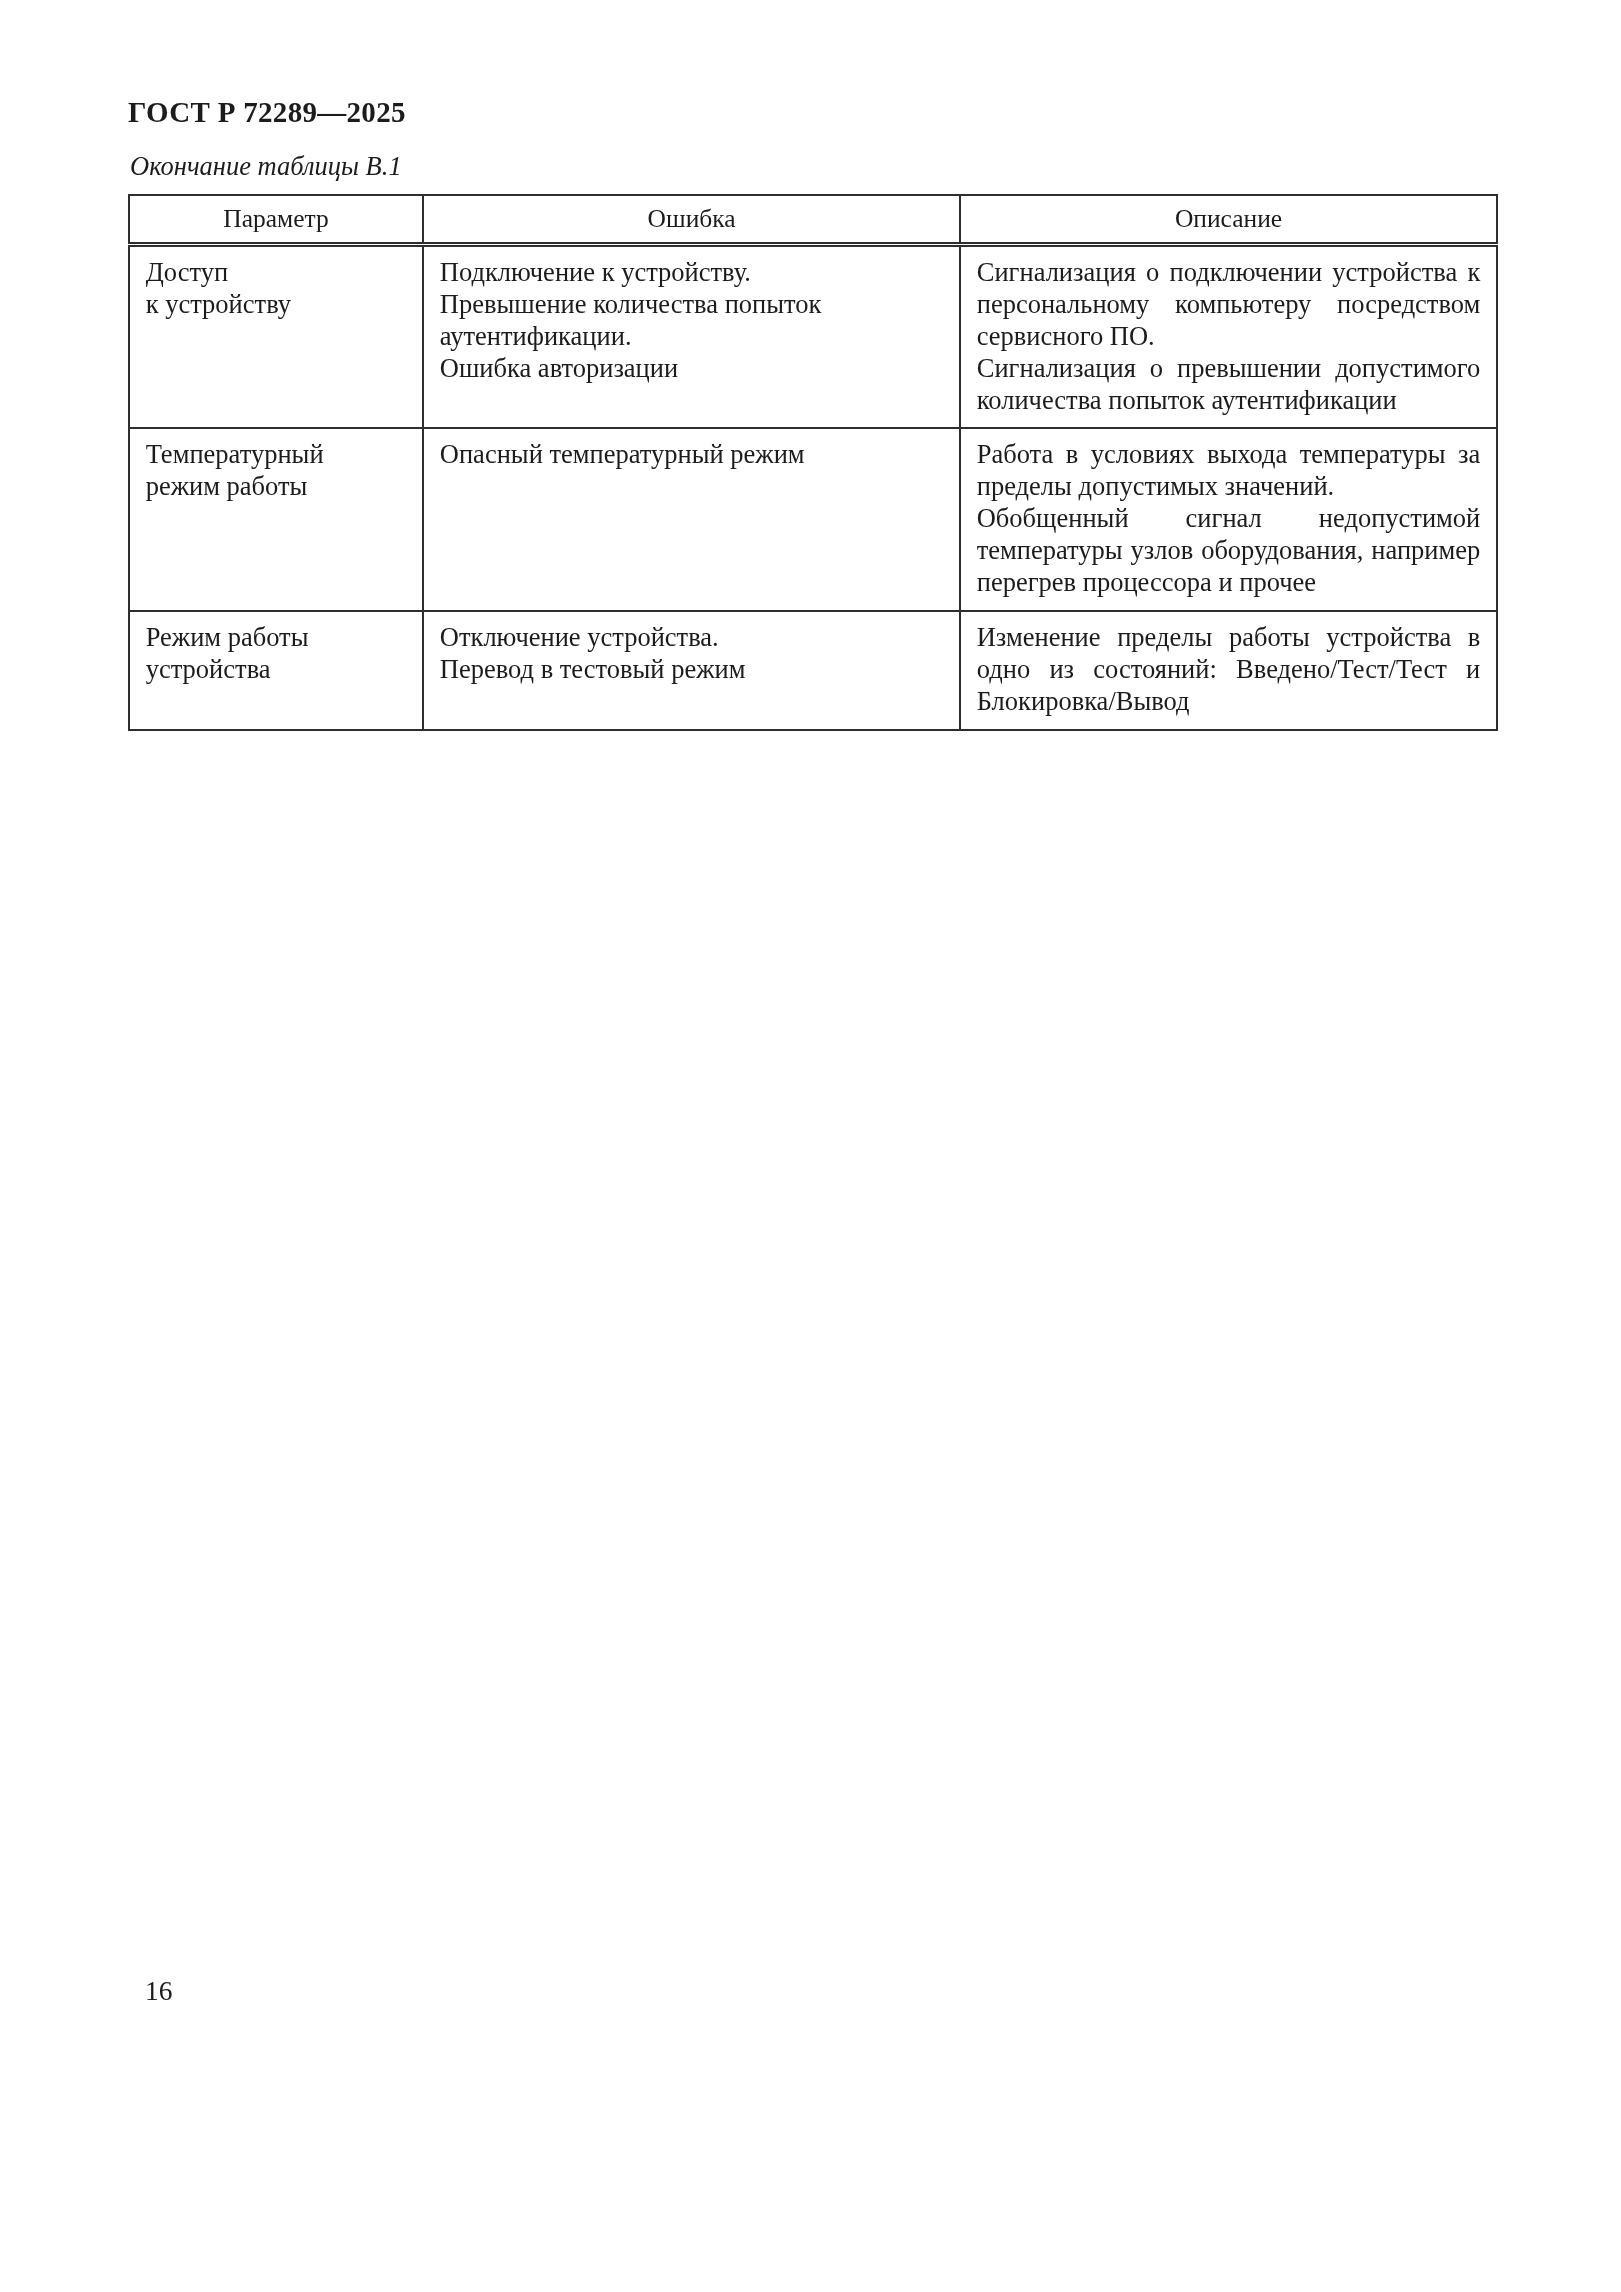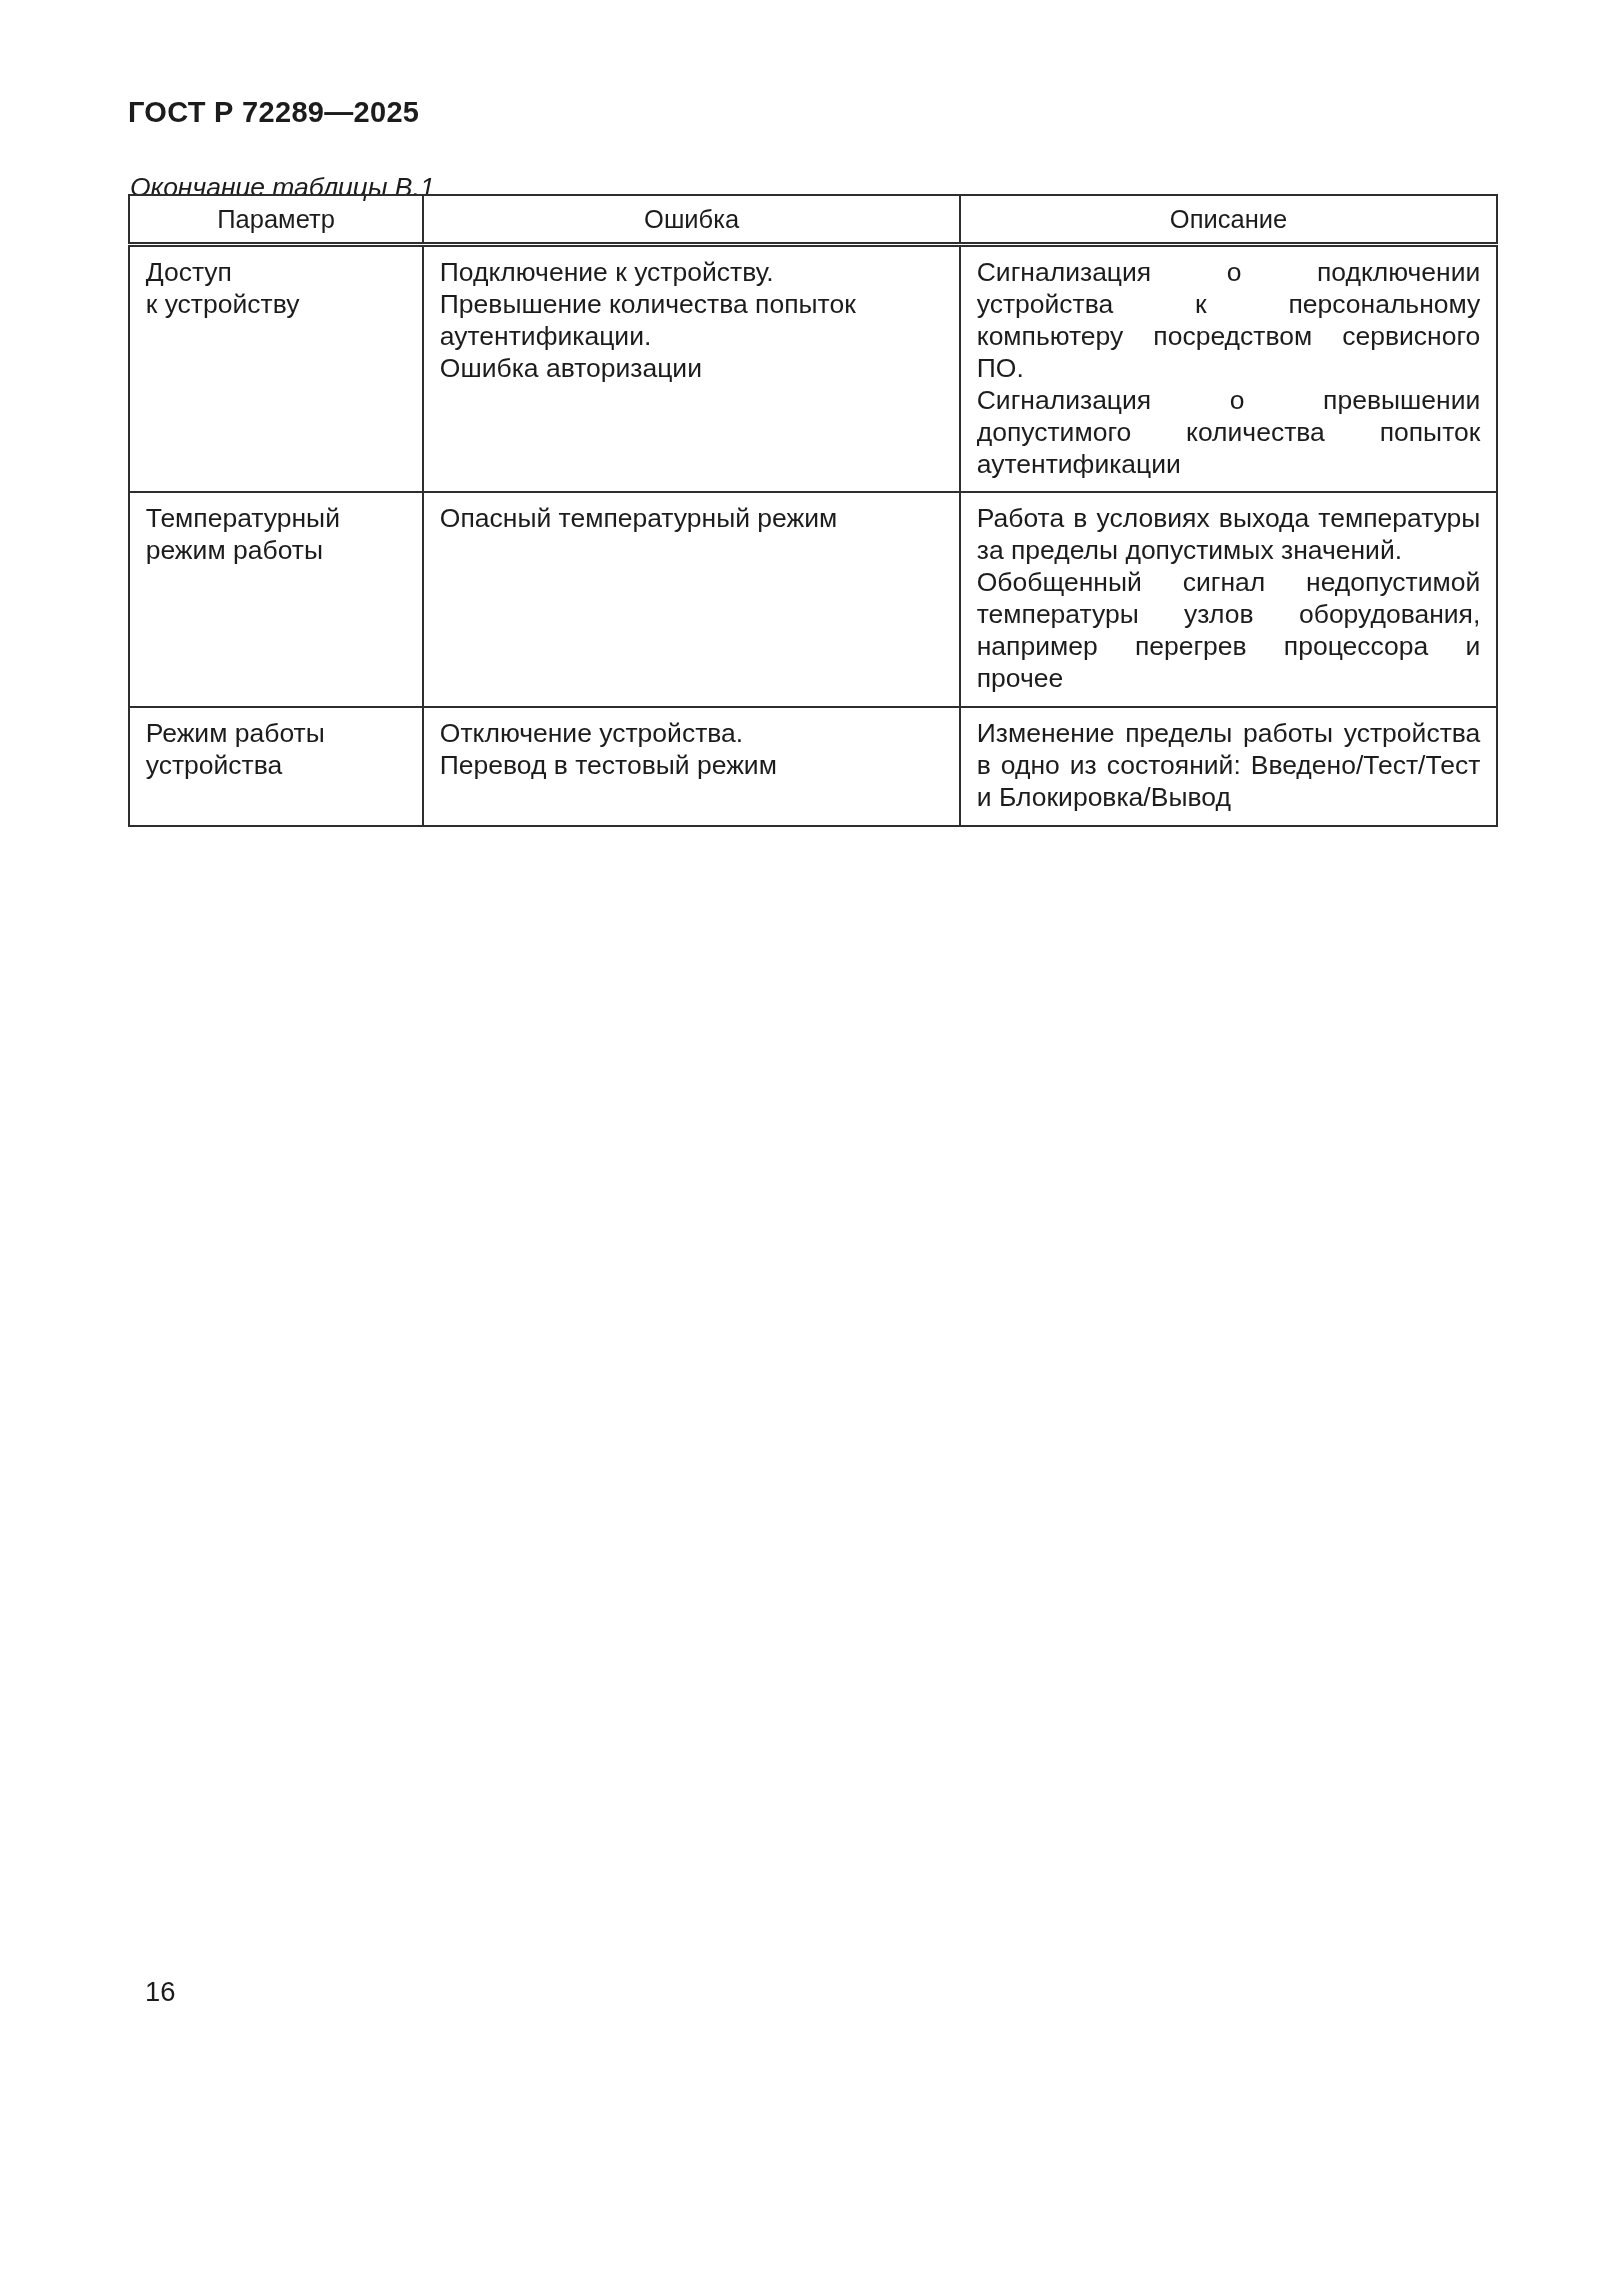--- a/index.html
+++ b/index.html
@@ -6,39 +6,38 @@
     margin: 0;
     padding: 0;
     background: #e8e8e8;
   }
   .page {
     position: relative;
     width: 1621px;
     height: 2293px;
     margin: 0 auto;
     background: #ffffff;
-    font-family: Liberation Sans, sans-serif;
+    font-family: Liberation Serif, serif;
     color: #1c1c1c;
     overflow: hidden;
   }
   .doc-header {
     position: absolute;
     left: 128px;
     top: 96px;
     font-size: 29px;
     font-weight: bold;
     letter-spacing: 0.3px;
   }
   .table-caption {
     position: absolute;
     left: 130px;
     top: 151px;
     font-size: 26.5px;
     font-style: italic;
-    margin-top: 21px;
   }
   table.gost-table {
     position: absolute;
     left: 128px;
     top: 194px;
     width: 1370px;
     border-collapse: collapse;
     table-layout: fixed;
     font-size: 26.5px;
     line-height: 32px;

